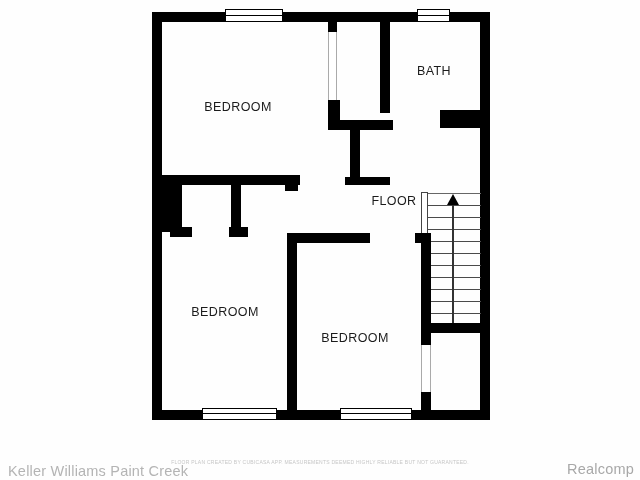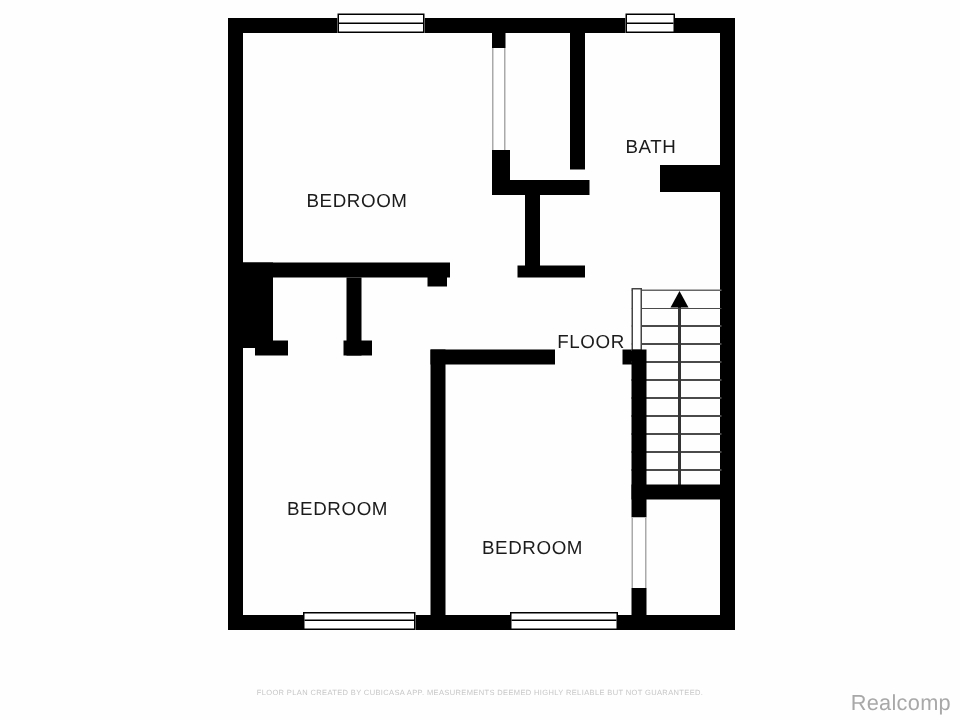--- a/index.html
+++ b/index.html
@@ -11,21 +11,21 @@
   .win::after{content:"";position:absolute;left:0;right:0;top:50%;height:1px;background:#000;margin-top:-1px;}
   .open-v{position:absolute;background:#fff;border-left:1px solid #aaa;border-right:1px solid #aaa;box-sizing:border-box;}
   .rail{position:absolute;background:#fff;border:1px solid #444;box-sizing:border-box;}
   .stairs{position:absolute;left:421px;top:193px;width:60px;height:130px;
           border-top:1.5px solid #666;box-sizing:border-box;
           background:repeating-linear-gradient(to bottom,transparent 0,transparent 11px,#4a4a4a 11px,#4a4a4a 12px);}
   .stair-line{position:absolute;left:31px;top:3px;width:1.5px;height:127px;background:#333;}
   .stair-arrow{position:absolute;left:26px;top:0;width:0;height:0;
           border-left:6px solid transparent;border-right:6px solid transparent;border-bottom:11px solid #000;}
   .room-label{position:absolute;transform:translate(-50%,-50%);color:#1b1b1b;
-          font-size:12.5px;letter-spacing:.4px;white-space:nowrap;margin-top:27px;}
+          font-size:12.5px;letter-spacing:.4px;white-space:nowrap;}
   .footer-left{position:absolute;left:8px;top:463px;font-size:14.5px;color:#b4b4b4;letter-spacing:.2px;}
   .footer-right{position:absolute;right:6px;top:461px;font-size:14.5px;color:#a8a8a8;letter-spacing:.2px;}
   .footer-disclaimer{position:absolute;left:50%;top:459px;transform:translateX(-50%);
           font-size:5px;color:#c6c6c6;letter-spacing:.25px;white-space:nowrap;}
 </style>
 </head>
 <body>
 
 <div class="page">
   <div class="plan">
@@ -74,15 +74,16 @@
     <div class="open-v" style="left:421px;top:345px;width:10px;height:47px"></div>
     <div class="w" style="left:421px;top:392px;width:10px;height:18px"></div>
 
     <div class="room-label" style="left:238px;top:107px">BEDROOM</div>
     <div class="room-label" style="left:434px;top:71px">BATH</div>
     <div class="room-label" style="left:394px;top:201px">FLOOR</div>
     <div class="room-label" style="left:225px;top:312px">BEDROOM</div>
     <div class="room-label" style="left:355px;top:338px">BEDROOM</div>
   </div>
 
+  <div class="footer-left">Keller Williams Paint Creek</div>
   <div class="footer-disclaimer">FLOOR PLAN CREATED BY CUBICASA APP. MEASUREMENTS DEEMED HIGHLY RELIABLE BUT NOT GUARANTEED.</div>
   <div class="footer-right">Realcomp</div>
 </div>
 
 </body></html>

